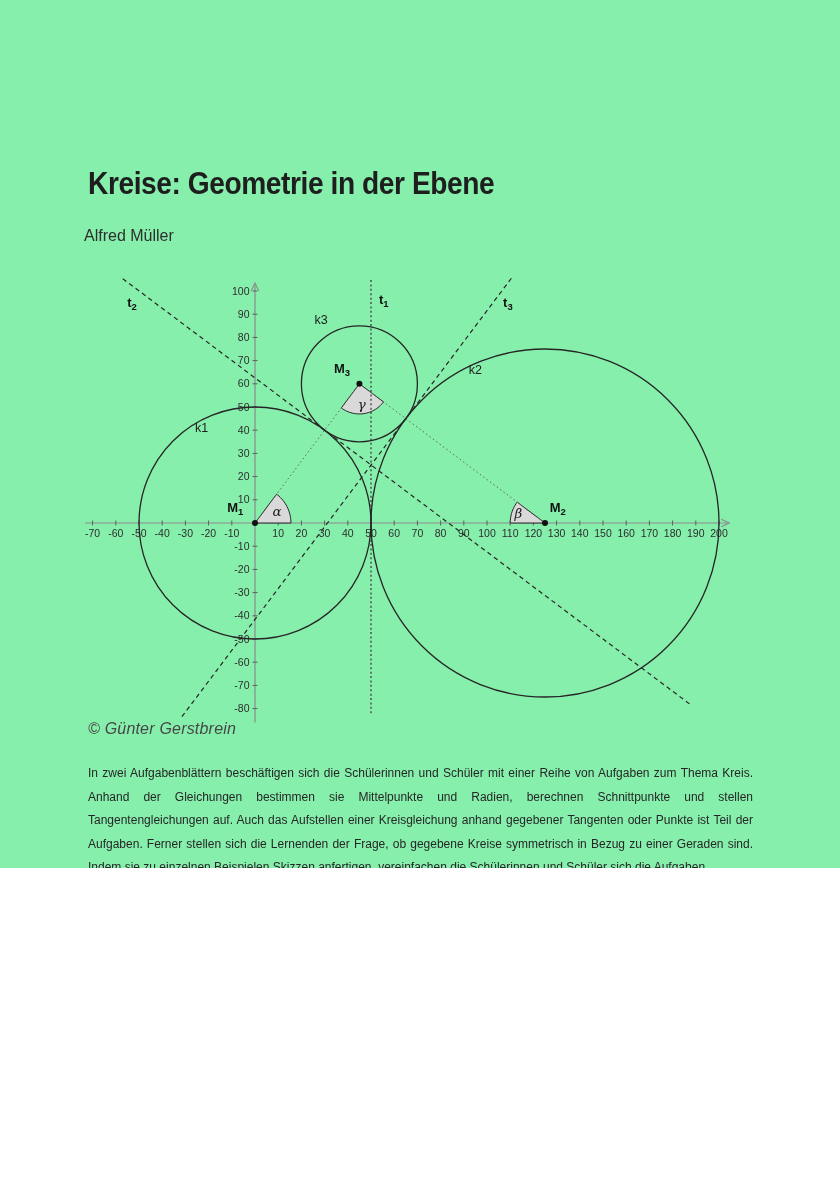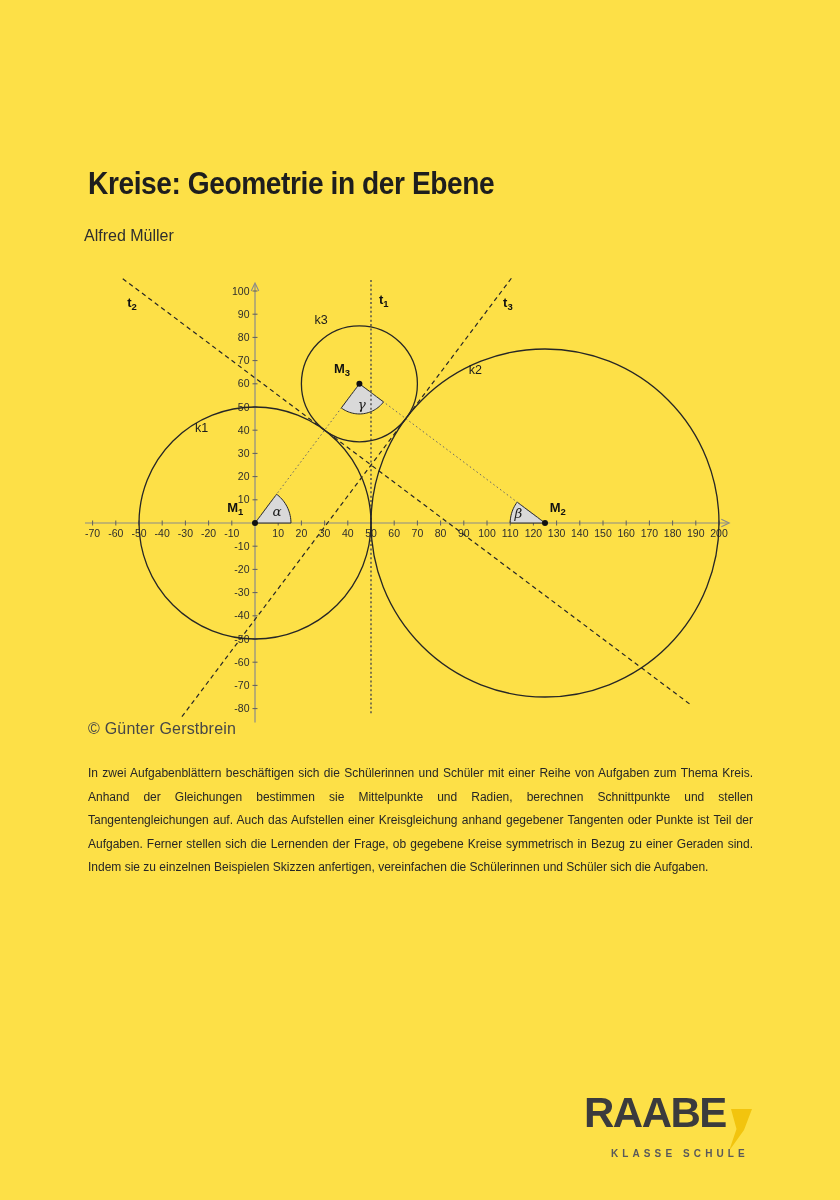--- a/index.html
+++ b/index.html
@@ -1,23 +1,23 @@
 <!DOCTYPE html>
 <html><head>
 <meta charset="utf-8">
 <style>
   html,body{margin:0;padding:0;background:#ffffff;}
-  .page{position:relative;width:840px;height:1200px;background:#fde047;
+  .page{position:relative;width:840px;height:868px;background:#86efac;
         font-family:"Liberation Sans",sans-serif;overflow:hidden;}
   .title{position:absolute;left:88px;top:165px;margin:0;font-size:32px;font-weight:700;
          color:#1e1e1e;letter-spacing:-0.5px;white-space:nowrap;
          transform:scaleX(0.88);transform-origin:left top;}
   .author{position:absolute;left:84px;top:227px;font-size:16px;color:#2e2e2e;}
   .figure{position:absolute;left:85px;top:272px;}
-  .copyright{position:absolute;left:88px;top:720px;font-size:16px;
+  .copyright{position:absolute;left:88px;top:720px;font-size:16px;font-style:italic;
              color:#474747;letter-spacing:0.2px;}
   .bodytext{position:absolute;left:88px;top:762px;width:665px;margin:0;
             font-size:12px;line-height:23.6px;text-align:justify;color:#262626;}
   .logo{position:absolute;left:584px;top:1092px;}
   .logo-row{display:flex;align-items:flex-start;height:42px;}
   .logo-brand{font-size:42px;font-weight:700;line-height:1;letter-spacing:-1.5px;}
   .logo-comma{margin-left:3px;margin-top:17px;flex:0 0 auto;}
   .logo-tagline{margin-top:14px;margin-left:27px;font-size:10px;font-weight:600;
                 letter-spacing:4.1px;white-space:nowrap;}
   

